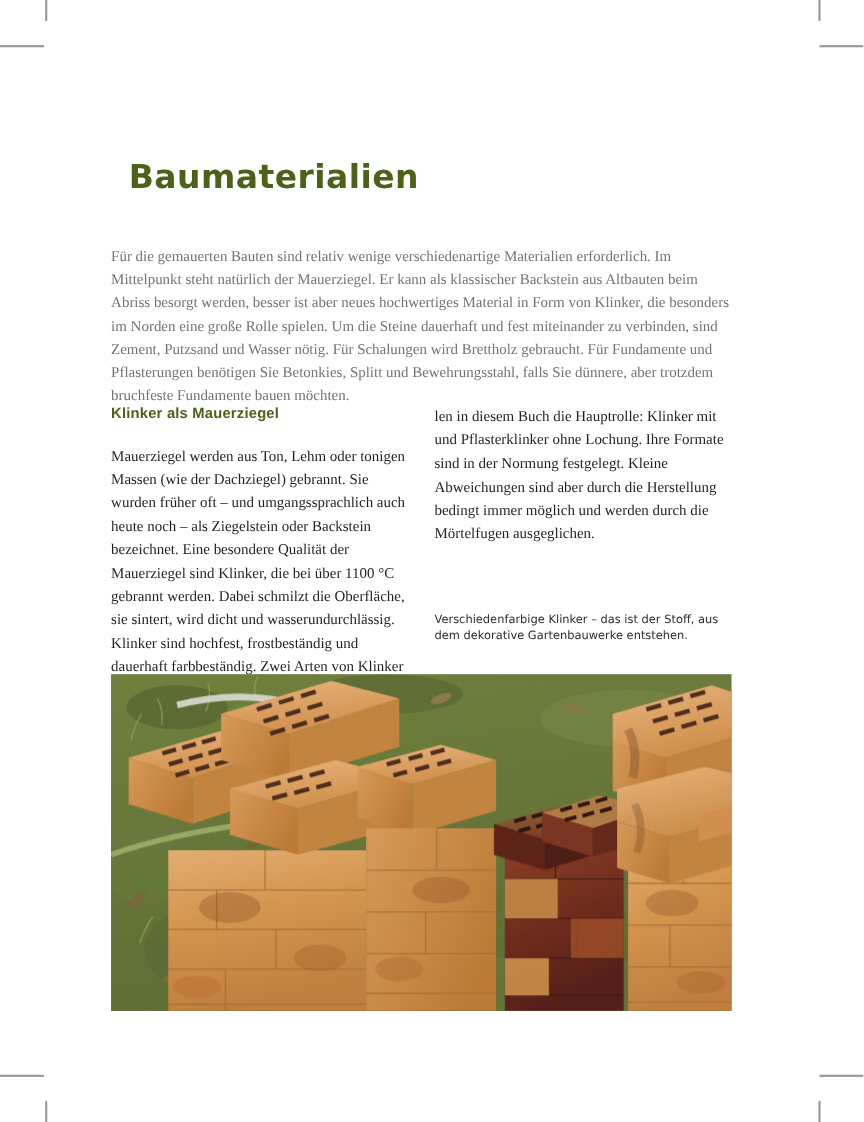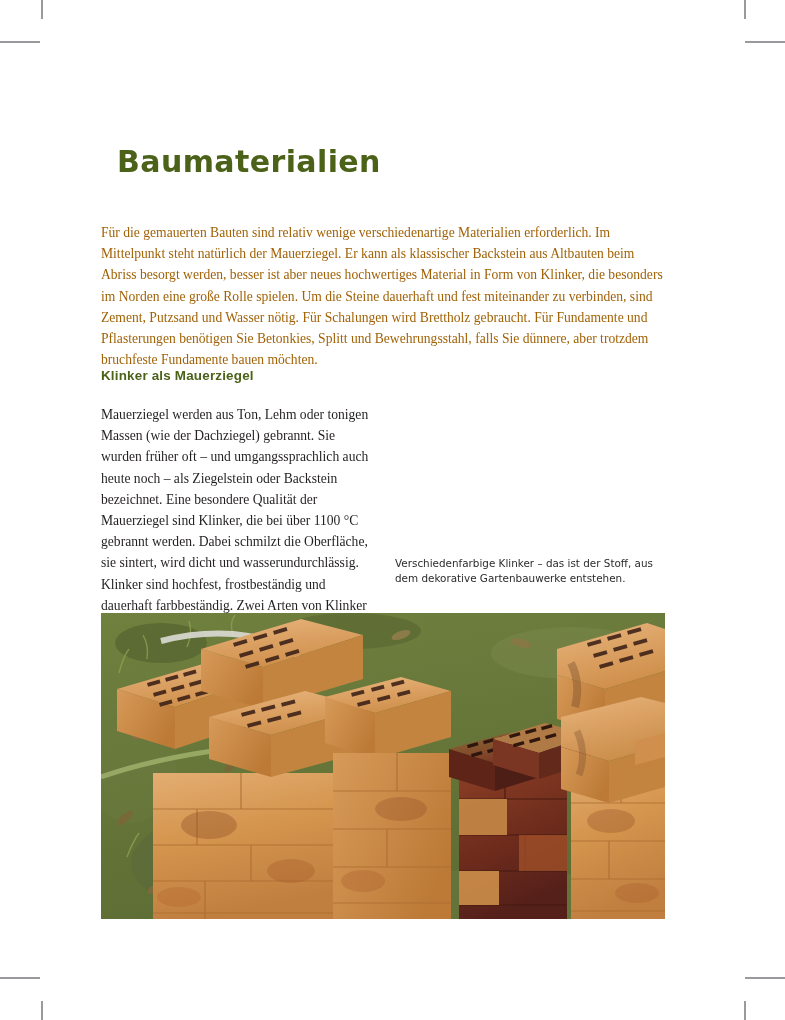--- a/index.html
+++ b/index.html
@@ -59,21 +59,21 @@
   
   .intro {
     position: absolute;
     left: 0;
     top: 222px;
     width: 564px;
     font-size: 13.6px;
     line-height: 21.2px;
     text-align: left;
     margin: 0;
-    color: #a16207;
+    color: #737373;
   }
 
   
   .col-left {
     position: absolute;
     left: 0;
     top: 368px;
     width: 272px;
   }
   .col-right {
@@ -143,20 +143,21 @@
   <h1 class="page-title">Baumaterialien</h1>
 
   <p class="intro">Für die gemauerten Bauten sind relativ wenige verschiedenartige Materialien erforderlich. Im Mittelpunkt steht natürlich der Mauerziegel. Er kann als klassischer Backstein aus Altbauten beim Abriss besorgt werden, besser ist aber neues hochwertiges Material in Form von Klinker, die besonders im Norden eine große Rolle spielen. Um die Steine dauerhaft und fest miteinander zu verbinden, sind Zement, Putzsand und Wasser nötig. Für Schalungen wird Brettholz gebraucht. Für Fundamente und Pflasterungen benötigen Sie Betonkies, Splitt und Bewehrungsstahl, falls Sie dünnere, aber trotzdem bruchfeste Fundamente bauen möchten.</p>
 
   <div class="col-left">
     <h2 class="section-heading">Klinker als Mauerziegel</h2>
     <p class="col-text">Mauerziegel werden aus Ton, Lehm oder tonigen Massen (wie der Dachziegel) gebrannt. Sie wurden früher oft – und umgangssprachlich auch heute noch – als Ziegelstein oder Backstein bezeichnet. Eine besondere Qualität der Mauerziegel sind Klinker, die bei über 1100 °C gebrannt werden. Dabei schmilzt die Oberfläche, sie sintert, wird dicht und wasserundurchlässig. Klinker sind hochfest, frostbeständig und dauerhaft farbbeständig. Zwei Arten von Klinker spie-</p>
   </div>
 
   <div class="col-right">
+    <p class="col-text">len in diesem Buch die Hauptrolle: Klinker mit und Pflasterklinker ohne Lochung. Ihre Formate sind in der Normung festgelegt. Kleine Abweichungen sind aber durch die Herstellung bedingt immer möglich und werden durch die Mörtelfugen ausgeglichen.</p>
   </div>
 
   <p class="caption">Verschiedenfarbige Klinker – das ist der Stoff, aus dem dekorative Gartenbauwerke entstehen.</p>
 
   <div class="photo">
     <svg width="564" height="306" viewBox="0 0 564 306" xmlns="http://www.w3.org/2000/svg" role="img" aria-label="bricks">
       <defs>
         <linearGradient id="gLight" x1="0" y1="0" x2="0.25" y2="1">
           <stop offset="0%" stop-color="#e3ad72"></stop>
           <stop offset="45%" stop-color="#d5964f"></stop>

